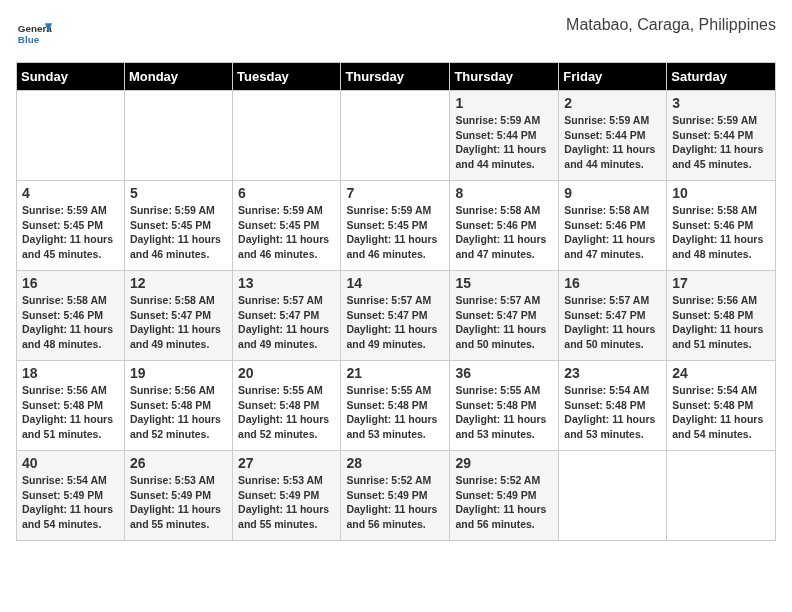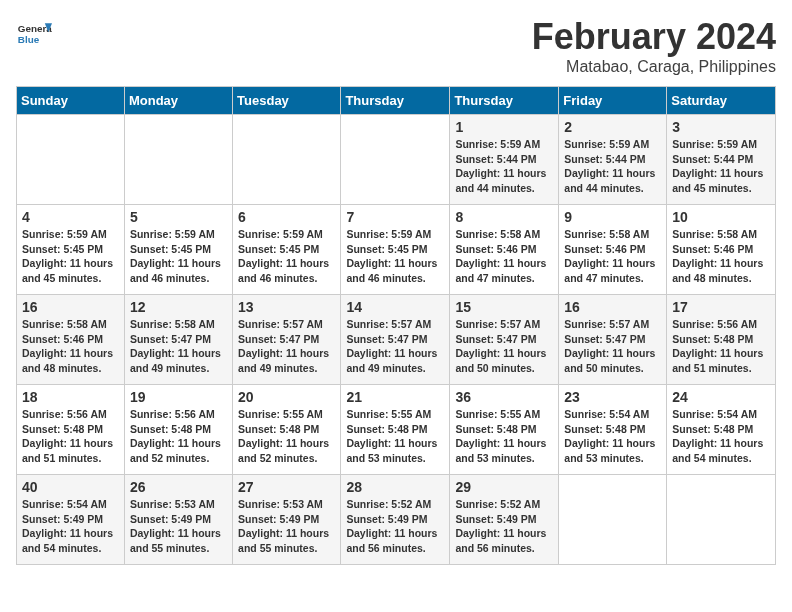--- a/index.html
+++ b/index.html
@@ -35,21 +35,21 @@
     }
     .calendar-subtitle {
       font-size: 16px;
       color: #404040;
     }
     table {
       width: 100%;
       border-collapse: collapse;
     }
     thead tr {
-      background-color: #0369a1;
+      background-color: #000000;
       color: #fff;
       margin-left: 41px;
     }
     thead th {
       padding: 6px 4px;
       font-size: 13px;
       text-align: left;
       border: 1px solid #ccc;
     }
     tbody tr {
@@ -88,21 +88,20 @@
 
 <div class="header-area">
   <div class="logo">
     <svg class="logo-icon" viewBox="0 0 40 40">
       <text x="2" y="18" font-size="11" font-weight="bold" fill="#333">General</text>
       <text x="2" y="30" font-size="11" font-weight="bold" fill="#2a7ab5">Blue</text>
       <polygon points="32,8 40,8 36,18" fill="#2a7ab5"></polygon>
     </svg>
   </div>
   <div class="title-area">
-    <div class="calendar-title">February 2024</div>
     <div class="calendar-subtitle">Matabao, Caraga, Philippines</div>
   </div>
 </div>
 
 <table>
   <thead>
     <tr>
     <th>Sunday</th>
         <th>Monday</th>
         <th>Tuesday</th>

